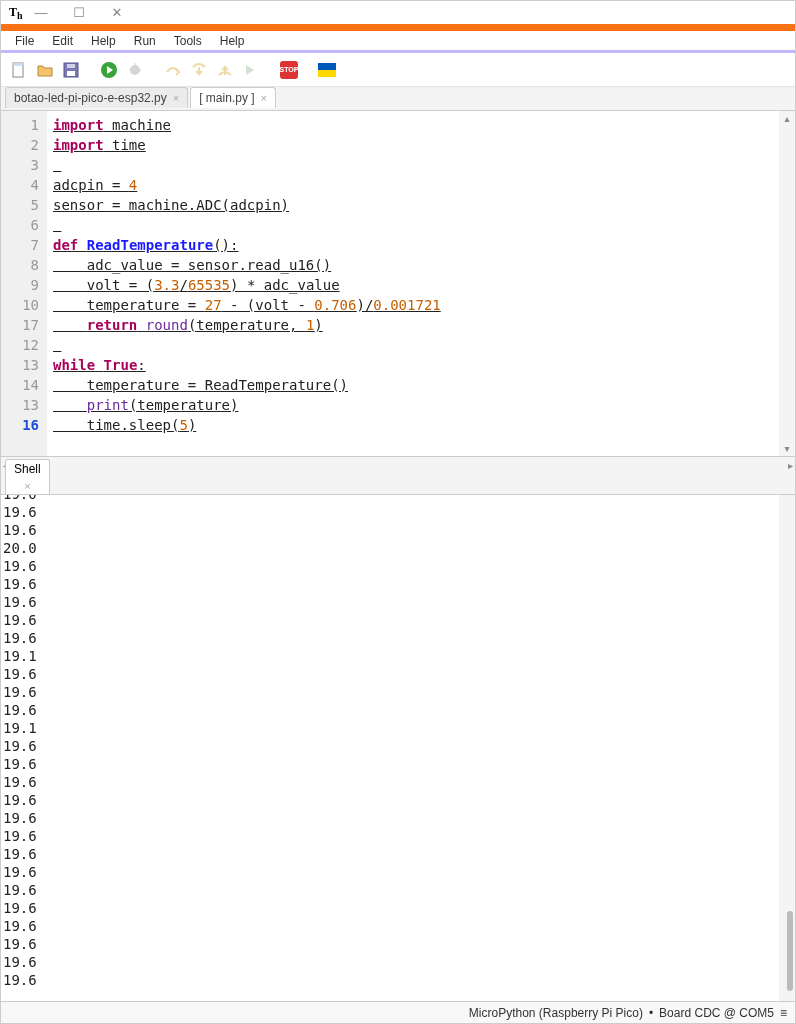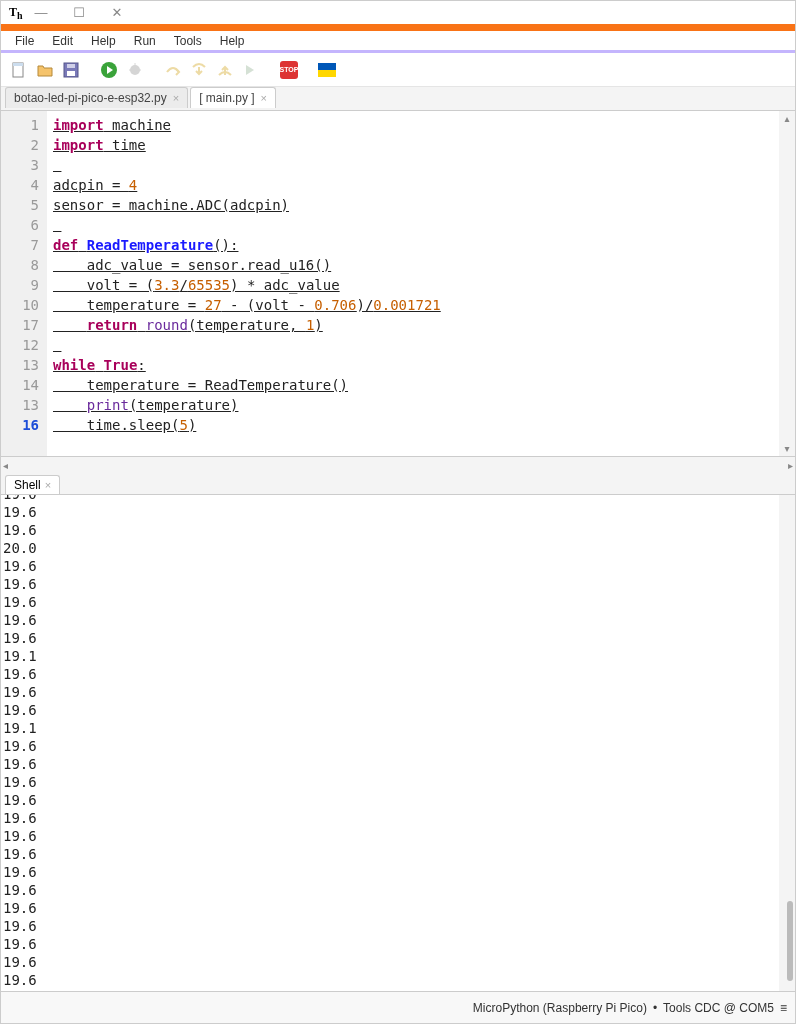--- a/index.html
+++ b/index.html
@@ -43,28 +43,28 @@
 .ed-hscroll { height:16px; background:#f4f4f4; display:flex; justify-content:space-between; align-items:center; padding:0 2px; color:#888; font-size:10px; }
 
 
 .kw { color:#a8005a; font-weight:bold; }
 .fn { color:#1a1aff; font-weight:bold; }
 .num { color:#c65f00; }
 .bi { color:#6a2a9c; }
 
 
 .shell-tabs { height:22px; display:flex; align-items:flex-end; padding-left:4px; background:#f4f4f4; border-bottom:1px solid #ccc; }
-.shell-tab { padding:2px 8px; font-size:12px; border:1px solid #ccc; border-bottom:none; background:#fff; display:flex; gap:4px; align-items:center; border-radius:3px 3px 0 0;}
+.shell-tab { padding:2px 8px; font-size:12px; border:1px solid #ccc; border-bottom:none; background:#fff; display:flex; gap:4px; align-items:center; border-radius:3px 3px 0 0;flex-direction:column;}
 .shell-body { flex:1; display:flex; overflow:hidden; }
 .shell-text { flex:1; font-family:Consolas,monospace; font-size:14px; line-height:18px; white-space:pre; padding:2px 2px; color:#222; overflow:hidden; }
 .shell-scroll { width:16px; background:#f4f4f4; position:relative; }
 .shell-thumb { position:absolute; right:2px; width:6px; height:80px; bottom:10px; background:#bbb; border-radius:3px; }
 
 
-.statusbar { height:32px; border-top:1px solid #ccc; display:flex; align-items:center; justify-content:flex-end; padding:0 8px; font-size:12px; color:#333; gap:6px; background:#f8f8f8; }
+.statusbar { height:22px; border-top:1px solid #ccc; display:flex; align-items:center; justify-content:flex-end; padding:0 8px; font-size:12px; color:#333; gap:6px; background:#f8f8f8; }
 </style>
 </head>
 <body>
 
 <div class="titlebar">
   <span class="app-icon">T<sub>h</sub></span>
   <div class="win-btns">
     <span class="win-btn">—</span>
     <span class="win-btn">☐</span>
     <span class="win-btn">✕</span>
@@ -200,15 +200,15 @@
 <div class="shell-body">
   <div class="shell-text" id="shell"><div style="margin-top: -12px;">19.0</div><div>19.6</div><div>19.6</div><div>20.0</div><div>19.6</div><div>19.6</div><div>19.6</div><div>19.6</div><div>19.6</div><div>19.1</div><div>19.6</div><div>19.6</div><div>19.6</div><div>19.1</div><div>19.6</div><div>19.6</div><div>19.6</div><div>19.6</div><div>19.6</div><div>19.6</div><div>19.6</div><div>19.6</div><div>19.6</div><div>19.6</div><div>19.6</div><div>19.6</div><div>19.6</div><div>19.6</div></div>
   <div class="shell-scroll">
       <div class="shell-thumb"></div>
     </div>
 </div>
 
 <div class="statusbar">
   <span>MicroPython (Raspberry Pi Pico)</span>
   <span>•</span>
-  <span>Tools CDC @ COM5</span>
+  <span>Board CDC @ COM5</span>
   <span>≡</span>
 </div>
 
 </body></html>

